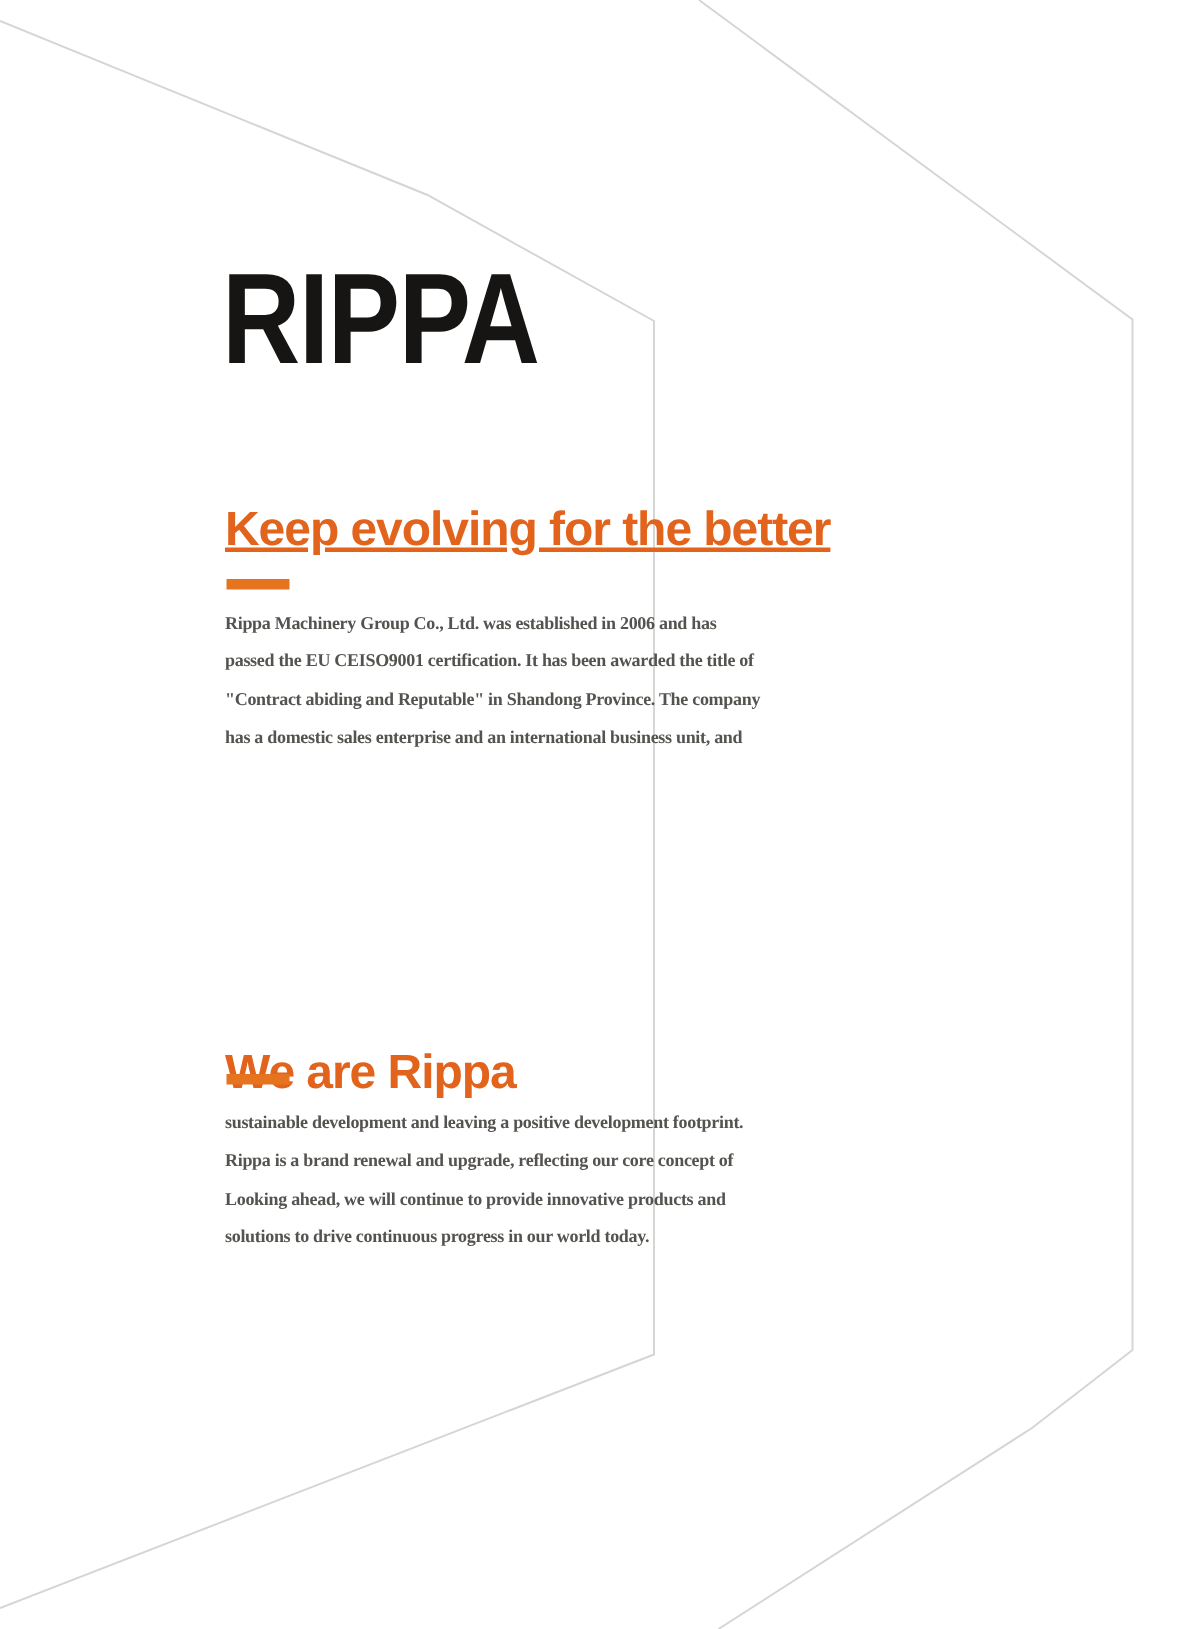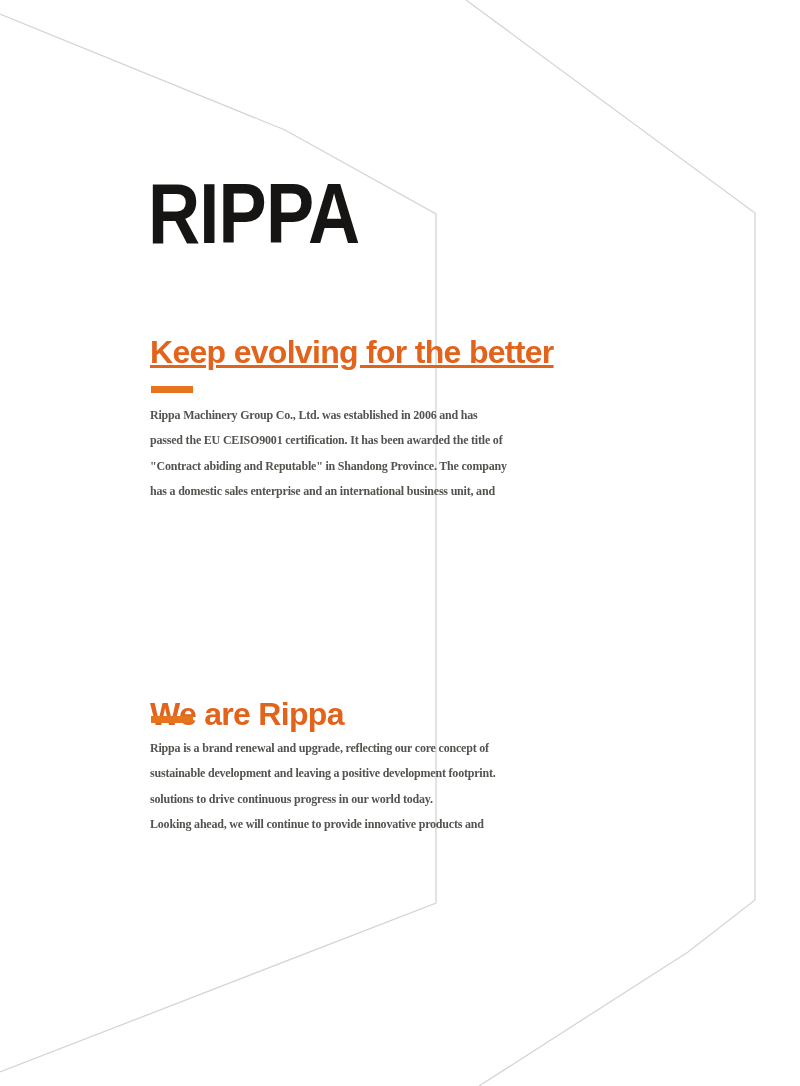--- a/index.html
+++ b/index.html
@@ -106,20 +106,20 @@
       <span class="ln">Rippa Machinery Group Co., Ltd. was established in 2006 and has</span>
       <span class="ln">passed the EU CEISO9001 certification. It has been awarded the title of</span>
       <span class="ln">"Contract abiding and Reputable" in Shandong Province. The company</span>
       <span class="ln">has a domestic sales enterprise and an international business unit, and</span>
     </p>
 
     <h2 class="section-heading heading-2">We are Rippa</h2>
     <div class="dash dash-2"></div>
 
     <p class="body-para para-2">
+      <span class="ln">sustainable development and leaving a positive development footprint.</span>
       <span class="ln">Rippa is a brand renewal and upgrade, reflecting our core concept of</span>
-      <span class="ln">sustainable development and leaving a positive development footprint.</span>
+      <span class="ln">Looking ahead, we will continue to provide innovative products and</span>
       <span class="ln">solutions to drive continuous progress in our world today.</span>
-      <span class="ln">Looking ahead, we will continue to provide innovative products and</span>
     </p>
 
   </div>
 </div>
 
 </body></html>

